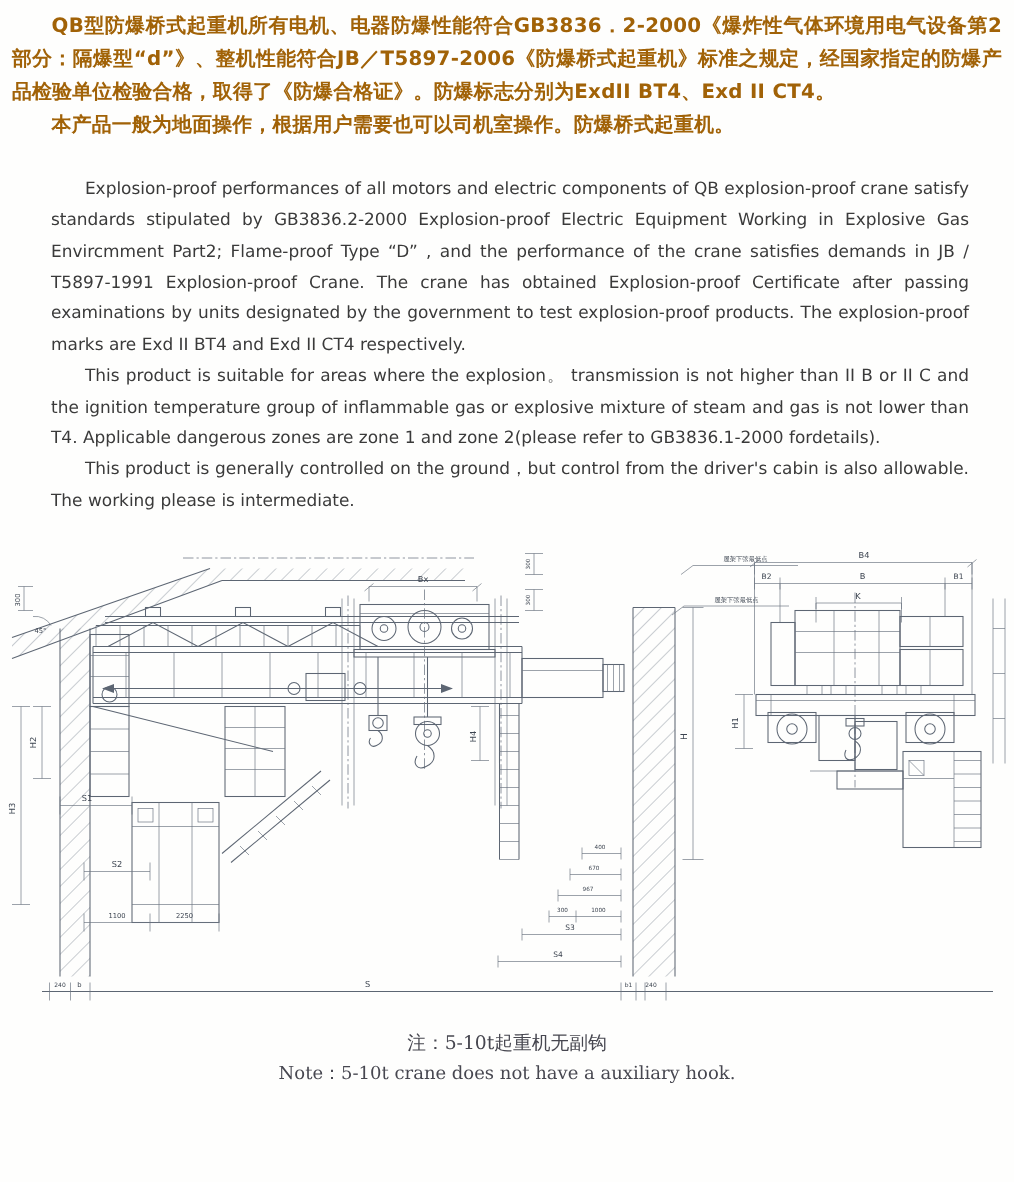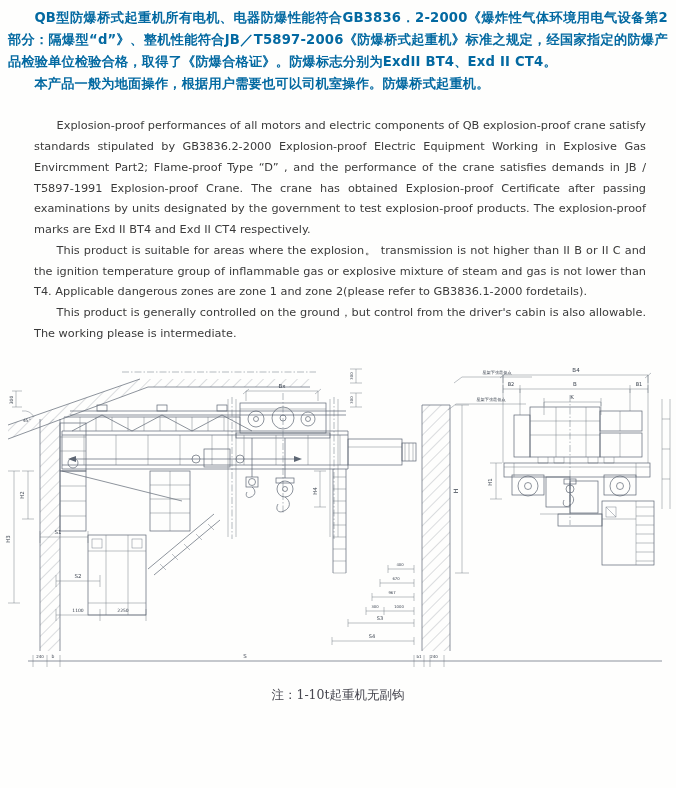--- a/index.html
+++ b/index.html
@@ -4,21 +4,21 @@
 <style>
   html,body { margin:0; padding:0; background:#ffffff; }
   .page {
     width:676px; height:788px; background:#fefefdfa; background:#fefefd;
     font-family:"DejaVu Sans", sans-serif; color:#2e2e2e;
     overflow:hidden; position:relative; box-sizing:border-box;
   }
   .cn {
     padding:7px 8px 0 8px;
     font-size:13.2px; line-height:1.67; font-weight:600;
-    color:#0369a1; text-align:justify; letter-spacing:0.2px;
+    color:#a16207; text-align:justify; letter-spacing:0.2px;
   }
   .cn p { margin:0; text-indent:2em; }
   .en {
     padding:21px 30px 0 34px;
     font-size:11.3px; line-height:1.84; color:#3a3a3a;
     text-align:justify;
   }
   .en p { margin:0; text-indent:2em; }
   .drawing { margin:14px 0 0 0; }
   .drawing svg { display:block; }
@@ -279,16 +279,17 @@
         <text class="dim" x="511" y="27" font-size="5">B2</text>
         <text class="dim" x="575" y="27" font-size="5.5">B</text>
         <text class="dim" x="639" y="27" font-size="5">B1</text>
         <text class="dim" x="572" y="40" font-size="5.5">K</text>
         <text class="dim" x="492" y="123" font-size="5.5" transform="rotate(-90 492 123)">H1</text>
       </g>
     </svg>
   </figure>
 
   <div class="note">
-    <div class="note-cn">注：1-10t起重机无副钩</div>
+    <div class="note-cn">注：5-10t起重机无副钩</div>
+    <div class="note-en">Note：5-10t crane does not have a auxiliary hook.</div>
   </div>
 
 </div>
 
 </body></html>

